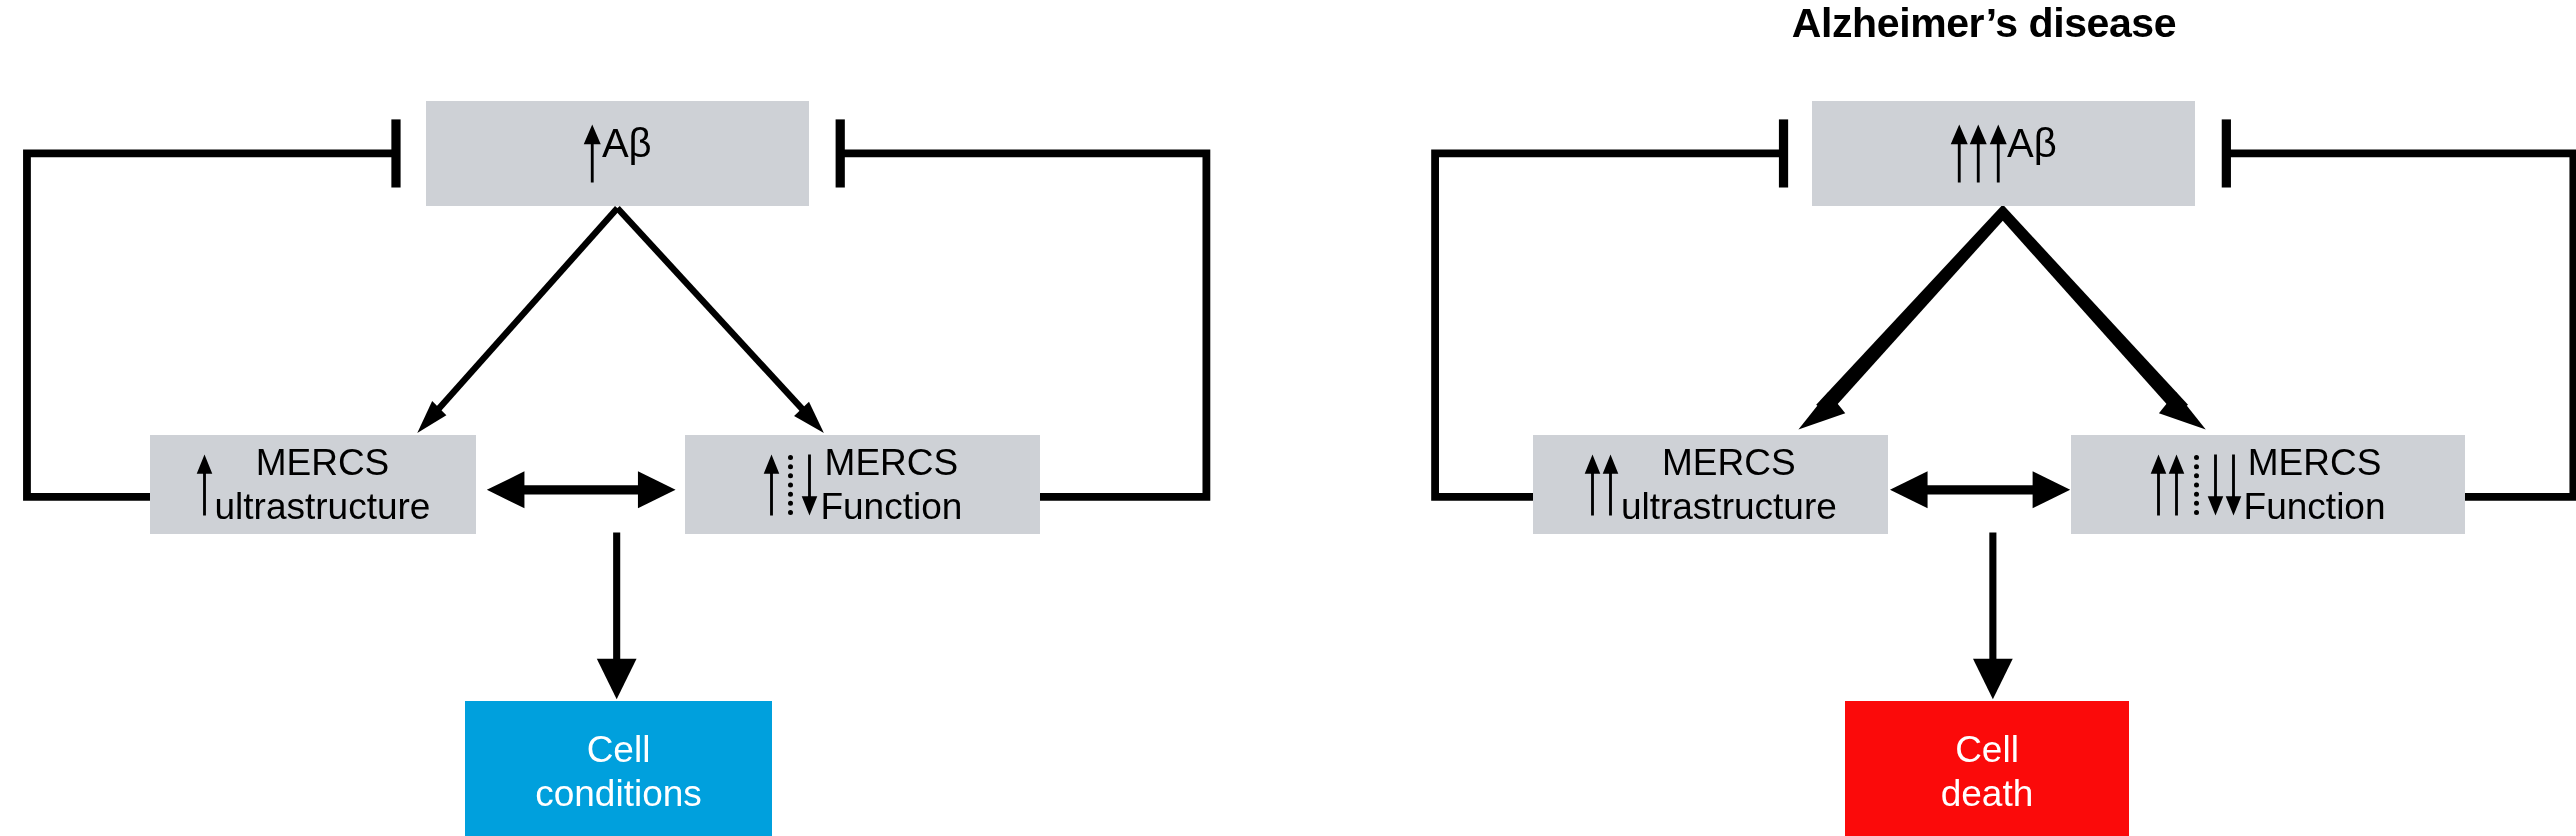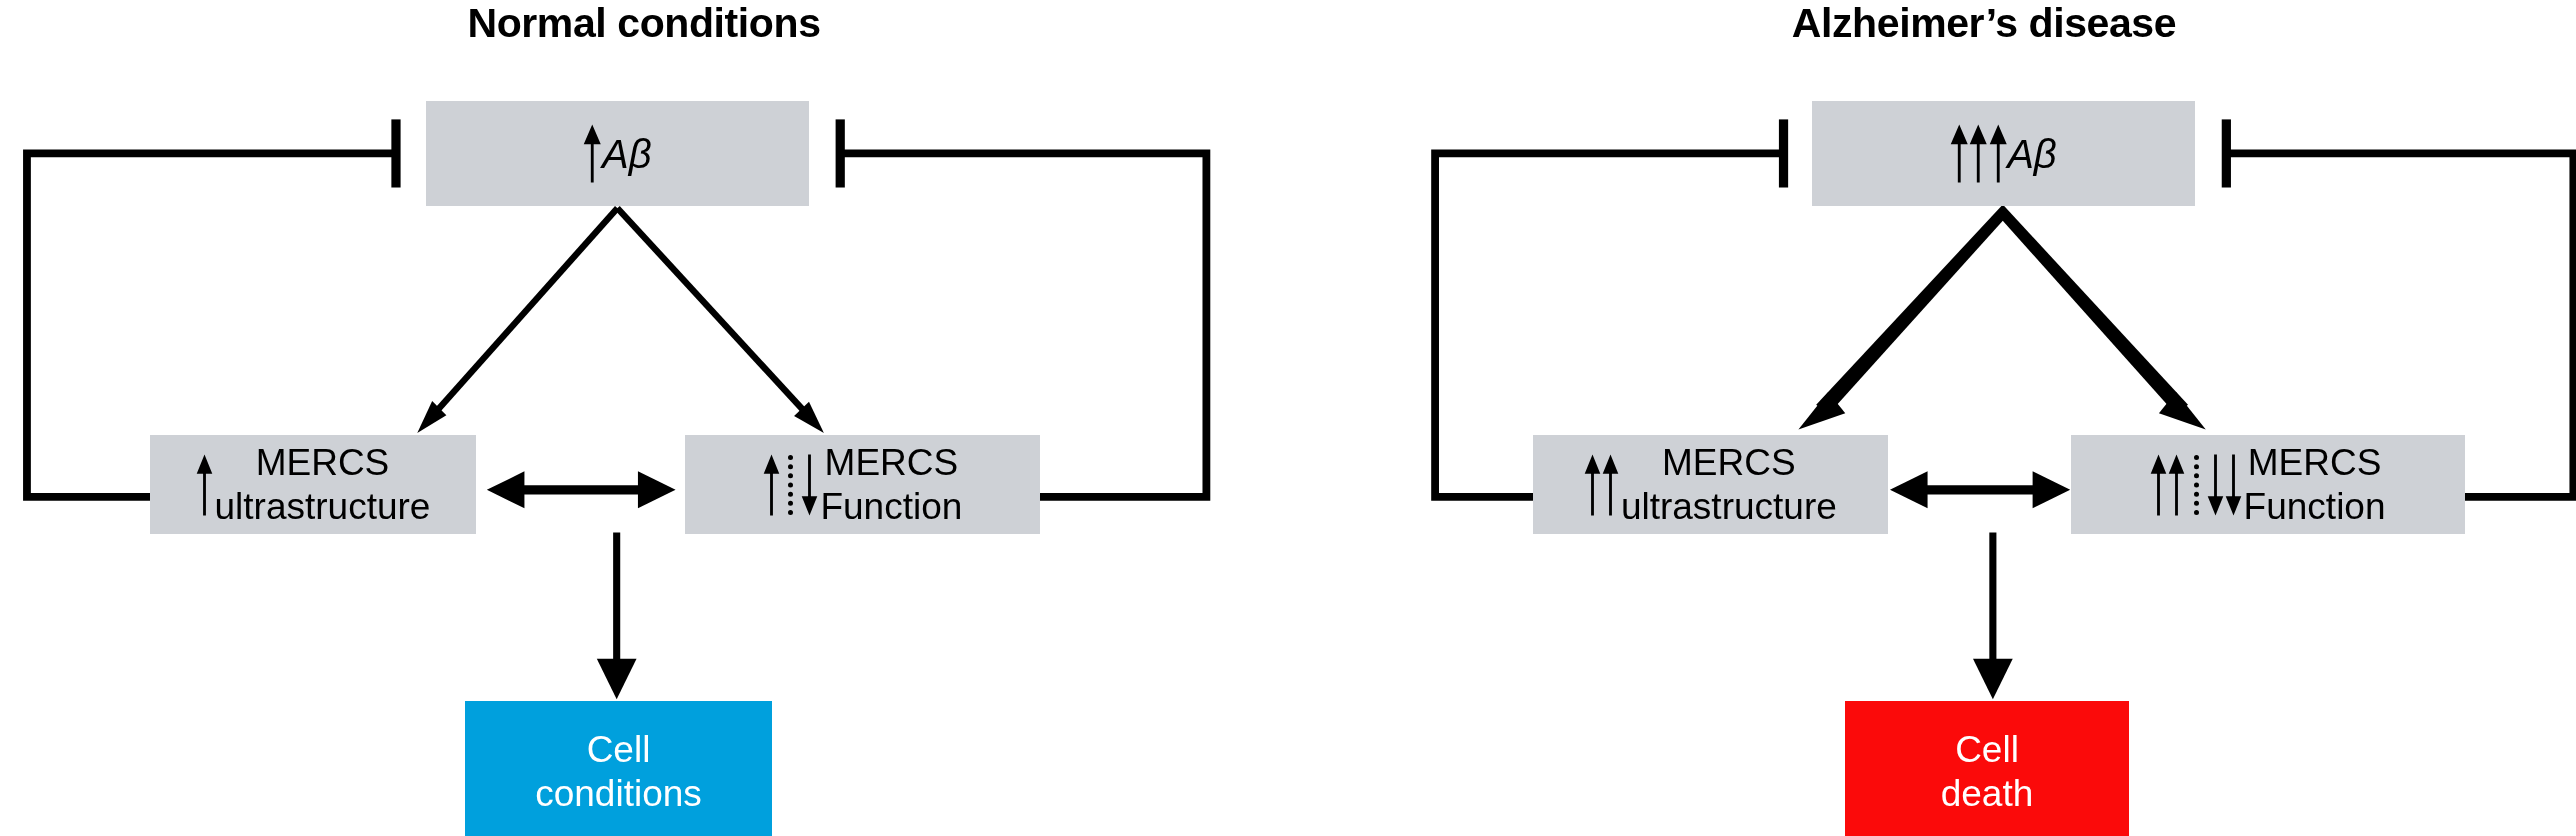--- a/index.html
+++ b/index.html
@@ -59,24 +59,23 @@
   
   .node-abeta {
     width: 383px;
     height: 105px;
     font-size: 40px;
   }
   .panel-left  .node-abeta { left: 426px; top: 101px; }
   .panel-right .node-abeta { left: 472px; top: 101px; }
   .abeta-inner {
     display: flex;
-    align-items: center;
+    align-items: flex-start;
     justify-content: center;
     gap: 0px;
-    font-style: italic;
   }
   .abeta-label {
     font-size: 40px;
     line-height: 40px;
     letter-spacing: 0px;
   }
 
   
   .node-mercs {
     height: 99px;
@@ -145,21 +144,20 @@
     pointer-events: none;
   }
 </style>
 </head>
 <body>
 
 <div class="figure">
 
   <div class="panel panel-left">
 
-    <div class="panel-title">Normal conditions</div>
 
     <svg class="connectors" viewBox="0 0 1815 1179">
 
       <g>
         <path d="M 870 293 L 603 593" stroke="#000" stroke-width="9" fill="none"></path>
         <path d="M 588 610 L 629 585 L 609 565 Z" fill="#000"></path>
       </g>
       <g>
         <path d="M 870 293 L 1146 593" stroke="#000" stroke-width="9" fill="none"></path>
         <path d="M 1161 610 L 1119 586 L 1140 566 Z" fill="#000"></path>

